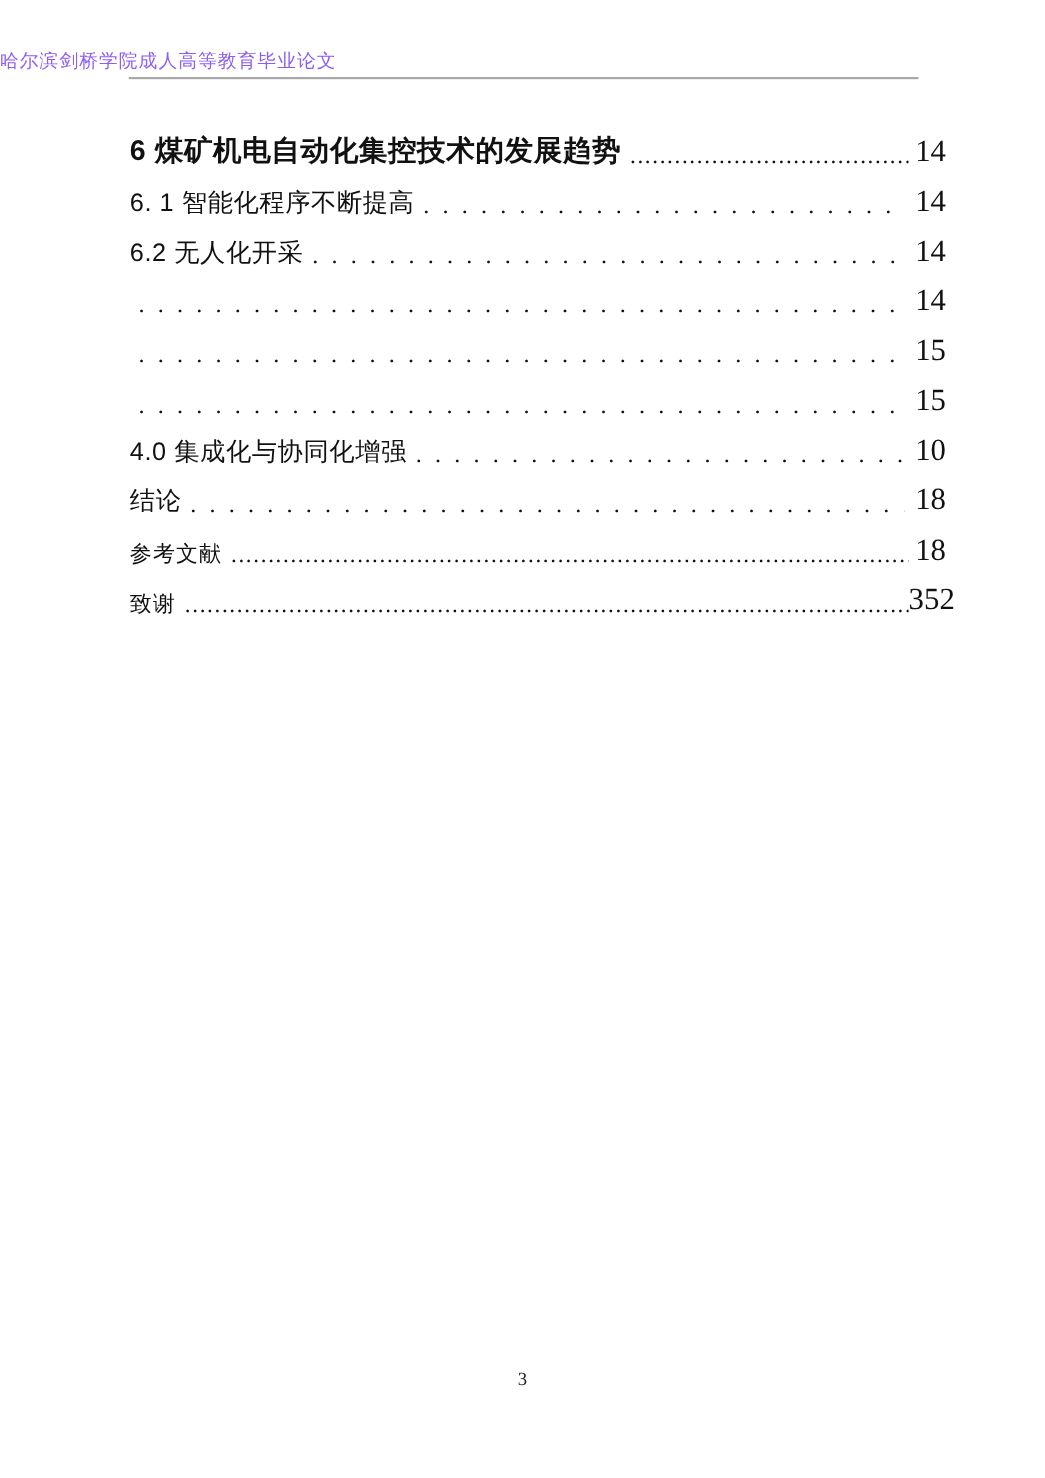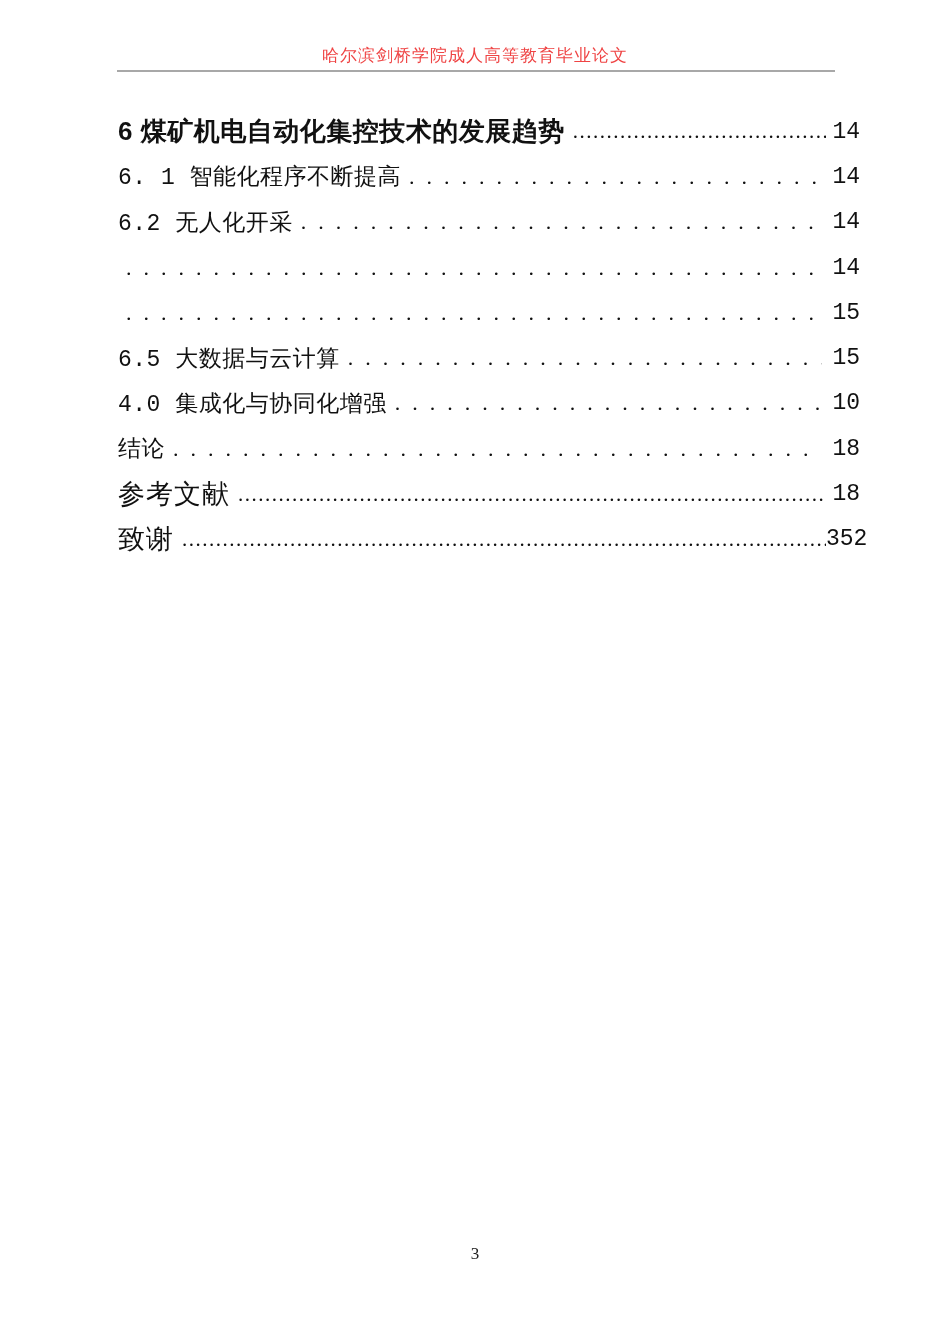--- a/index.html
+++ b/index.html
@@ -4,68 +4,67 @@
 <style>
   * { margin:0; padding:0; box-sizing:border-box; }
   html,body { background:#ffffff; }
   body {
     width:950px; height:1344px; position:relative;
     font-family:"Liberation Serif", serif;
     color:#111111;
   }
   .page-header {
     position:absolute; top:44px; left:0; right:0;
-    text-align:center;
     font-size:17px;
     font-family:Liberation Sans, sans-serif;
-    color:#ef4444;
+    color:#8b5cf6;
     letter-spacing:1px;
   }
   .header-rule {
     position:absolute; top:70px; left:117px;
     width:718px; height:2px;
     background:#a8a8a8;
   }
   .toc {
     position:absolute; top:109px; left:118px;
     width:742px;
   }
   .toc-row {
-    display:flex; align-items:center;
+    display:flex; align-items:flex-end;
     height:45.3px;
     white-space:nowrap;
   }
   .toc-label { white-space:nowrap; }
   .row-chapter .toc-label {
     font-family:"Liberation Sans", sans-serif;
     font-weight:bold; font-size:26px;
     letter-spacing:0.5px;
   }
   .row-section .toc-label {
-    font-family:Liberation Mono, monospace;
+    font-family:Liberation Sans, sans-serif;
     font-weight:normal; font-size:23px;
     letter-spacing:0.5px;
   }
   .row-serif .toc-label {
     font-family:"Liberation Serif", serif;
-    font-weight:normal; font-size:27px;
+    font-weight:normal; font-size:20px;
     letter-spacing:1px;
   }
   .toc-leader {
     flex:1 1 auto; overflow:hidden;
     white-space:nowrap;
     font-family:"Liberation Serif", serif;
     color:#111;
     margin-left:8px;
   }
   .leader-dense  { font-size:21px; letter-spacing:1.5px; }
   .leader-spaced { font-size:22px; letter-spacing:12px; margin-right:4px; }
   .toc-page {
-    font-family:Liberation Mono, monospace;
-    font-size:23px;
+    font-family:Liberation Serif, serif;
+    font-size:28px;
     min-width:34px;
     text-align:right;
     white-space:nowrap;
   }
   .page-footer {
     position:absolute; top:1244px; left:0; right:0;
     text-align:center;
     font-size:17px;
     font-family:"Liberation Serif", serif;
     color:#222;
@@ -96,21 +95,20 @@
     </div>
     <div class="toc-row row-section">
       <span class="toc-leader leader-spaced">................................................................................................................................................................................................................................................................................................................................................................................................................</span>
       <span class="toc-page">14</span>
     </div>
     <div class="toc-row row-section">
       <span class="toc-leader leader-spaced">................................................................................................................................................................................................................................................................................................................................................................................................................</span>
       <span class="toc-page">15</span>
     </div>
     <div class="toc-row row-section">
-      <span class="toc-label">6.5 大数据与云计算</span>
       <span class="toc-leader leader-spaced">................................................................................................................................................................................................................................................................................................................................................................................................................</span>
       <span class="toc-page">15</span>
     </div>
     <div class="toc-row row-section">
       <span class="toc-label">4.0 集成化与协同化增强</span>
       <span class="toc-leader leader-spaced">................................................................................................................................................................................................................................................................................................................................................................................................................</span>
       <span class="toc-page">10</span>
     </div>
     <div class="toc-row row-section">
       <span class="toc-label">结论</span>

